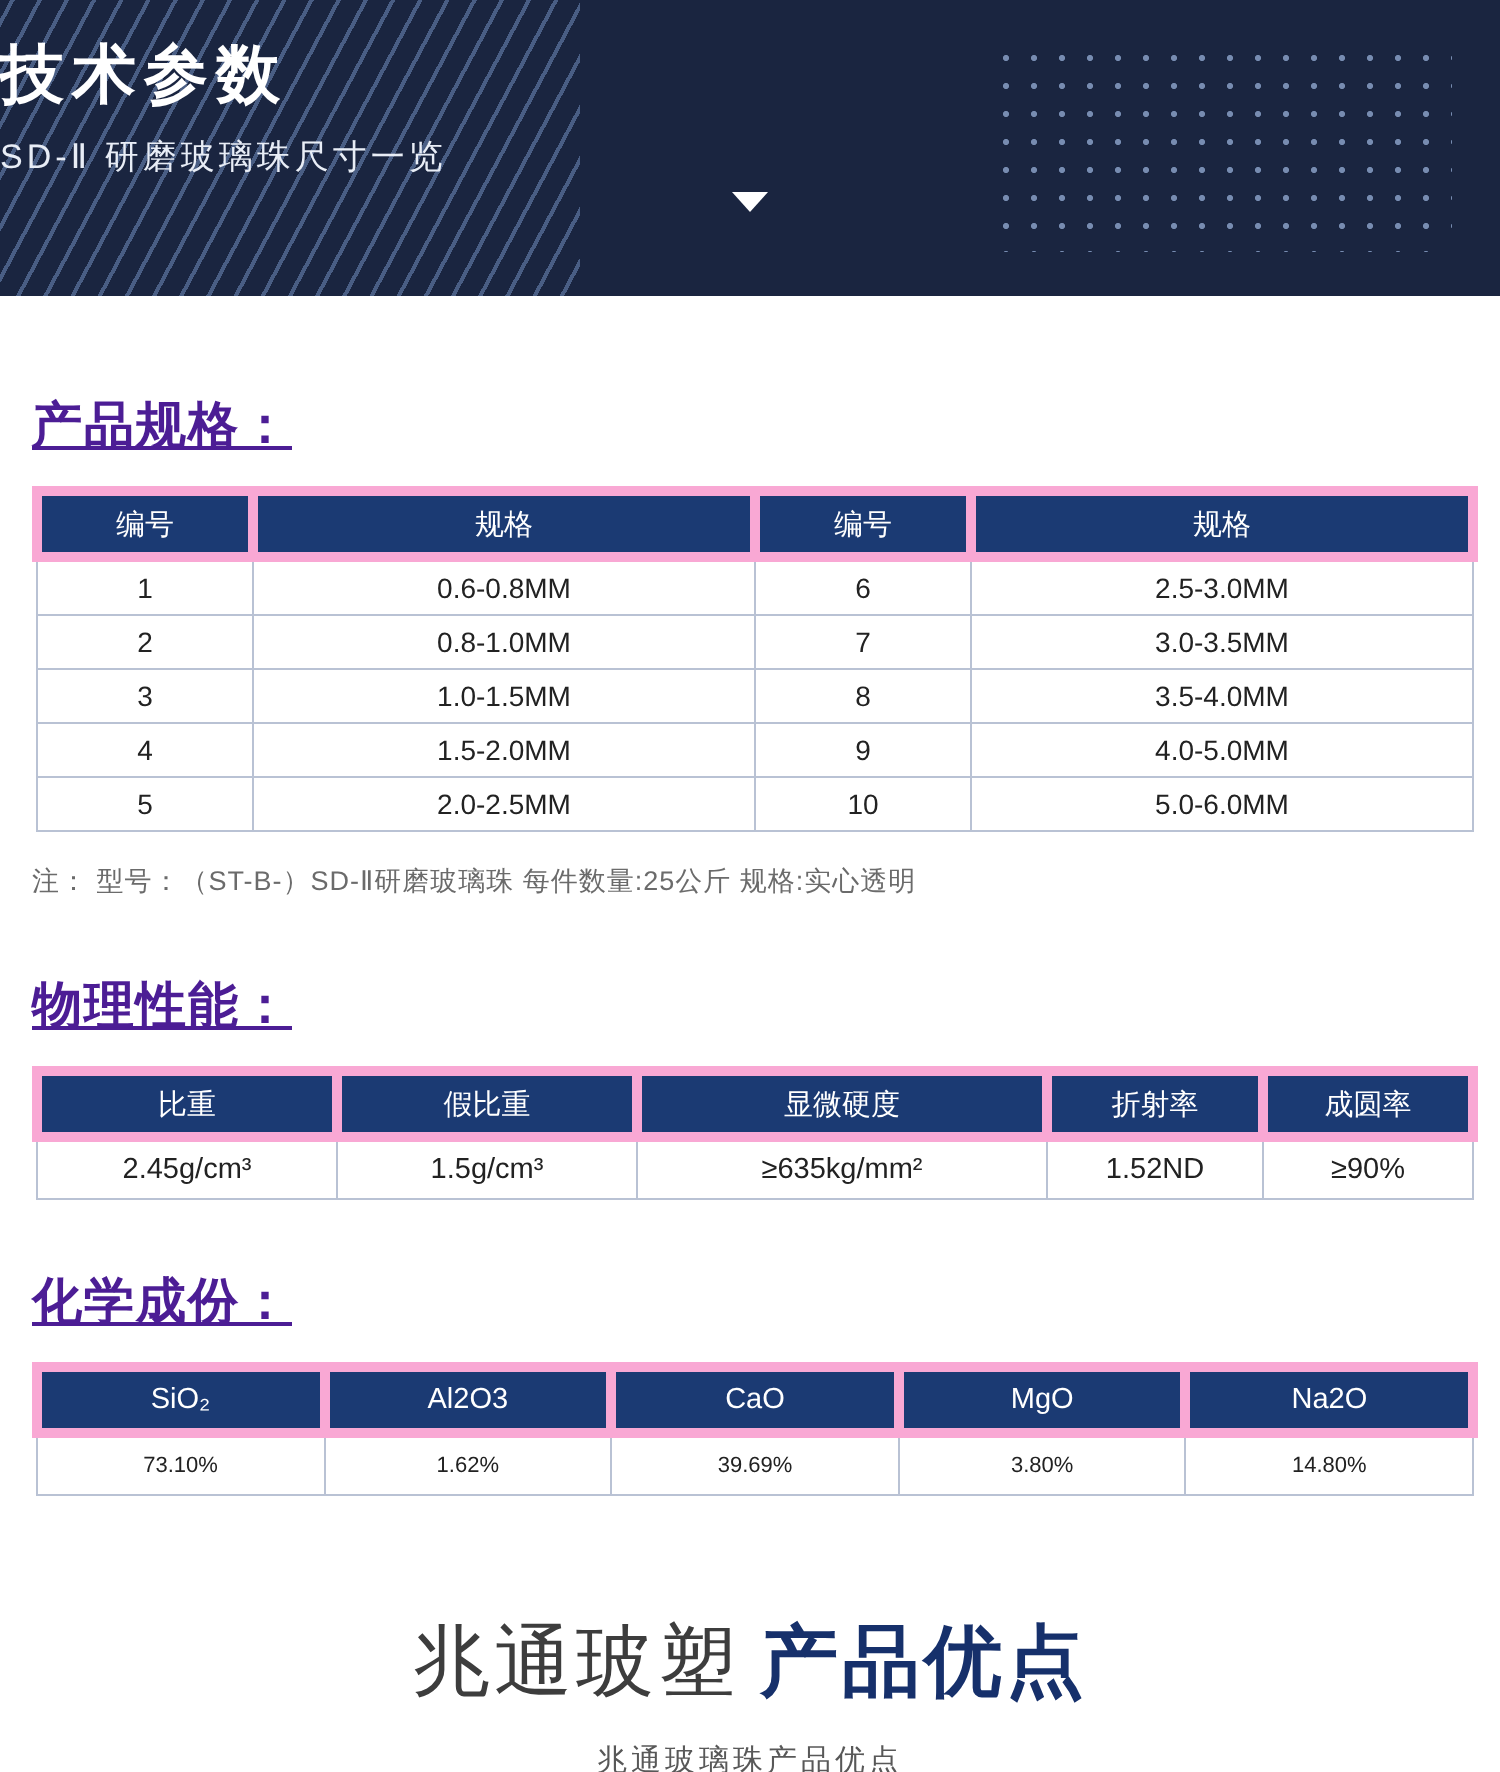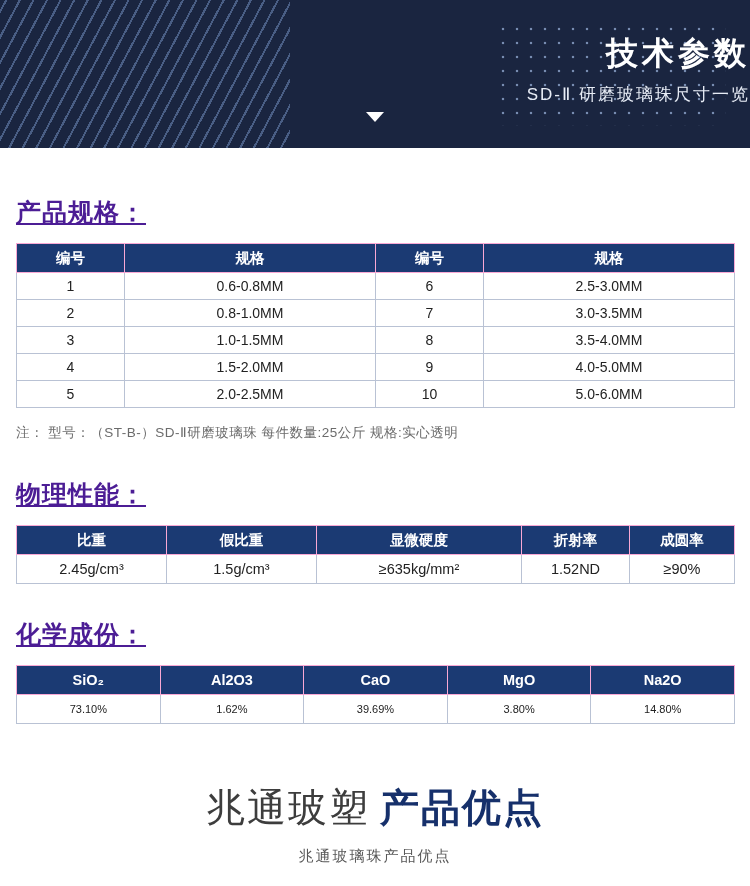--- a/index.html
+++ b/index.html
@@ -54,22 +54,22 @@
     right: 24px;
     top: 22px;
     width: 230px;
     height: 104px;
     background-image: radial-gradient(rgba(150,175,215,0.75) 1.4px, rgba(0,0,0,0) 1.6px);
     background-size: 14px 14px;
   }
   .banner-inner {
     position: relative;
     z-index: 3;
-    text-align: right;
-    padding-top: 36px;
+    text-align: left;
+    padding-top: 20px;
   }
   .banner-title {
     color: #ffffff;
     font-size: 32px;
     font-weight: bold;
     letter-spacing: 4px;
     line-height: 1.1;
   }
   .banner-sub {
     color: #e8edf6;
@@ -110,23 +110,23 @@
     border: 1px solid #b9c2d4;
     text-align: center;
     font-size: 14px;
     color: #222;
     padding: 0;
     height: 26px;
   }
   thead th {
     background: #1b3a73;
     color: #ffffff;
-    font-weight: bold;
+    font-weight: normal;
     font-size: 14.5px;
-    border: 1px solid #f9a8d4;
+    border: 5px solid #f9a8d4;
     height: 28px;
   }
 
   
   .tbl-spec col.c1 { width: 108px; }
   .tbl-spec col.c2 { width: 251px; }
   .tbl-spec col.c3 { width: 108px; }
   .tbl-spec col.c4 { width: 251px; }
 
   

